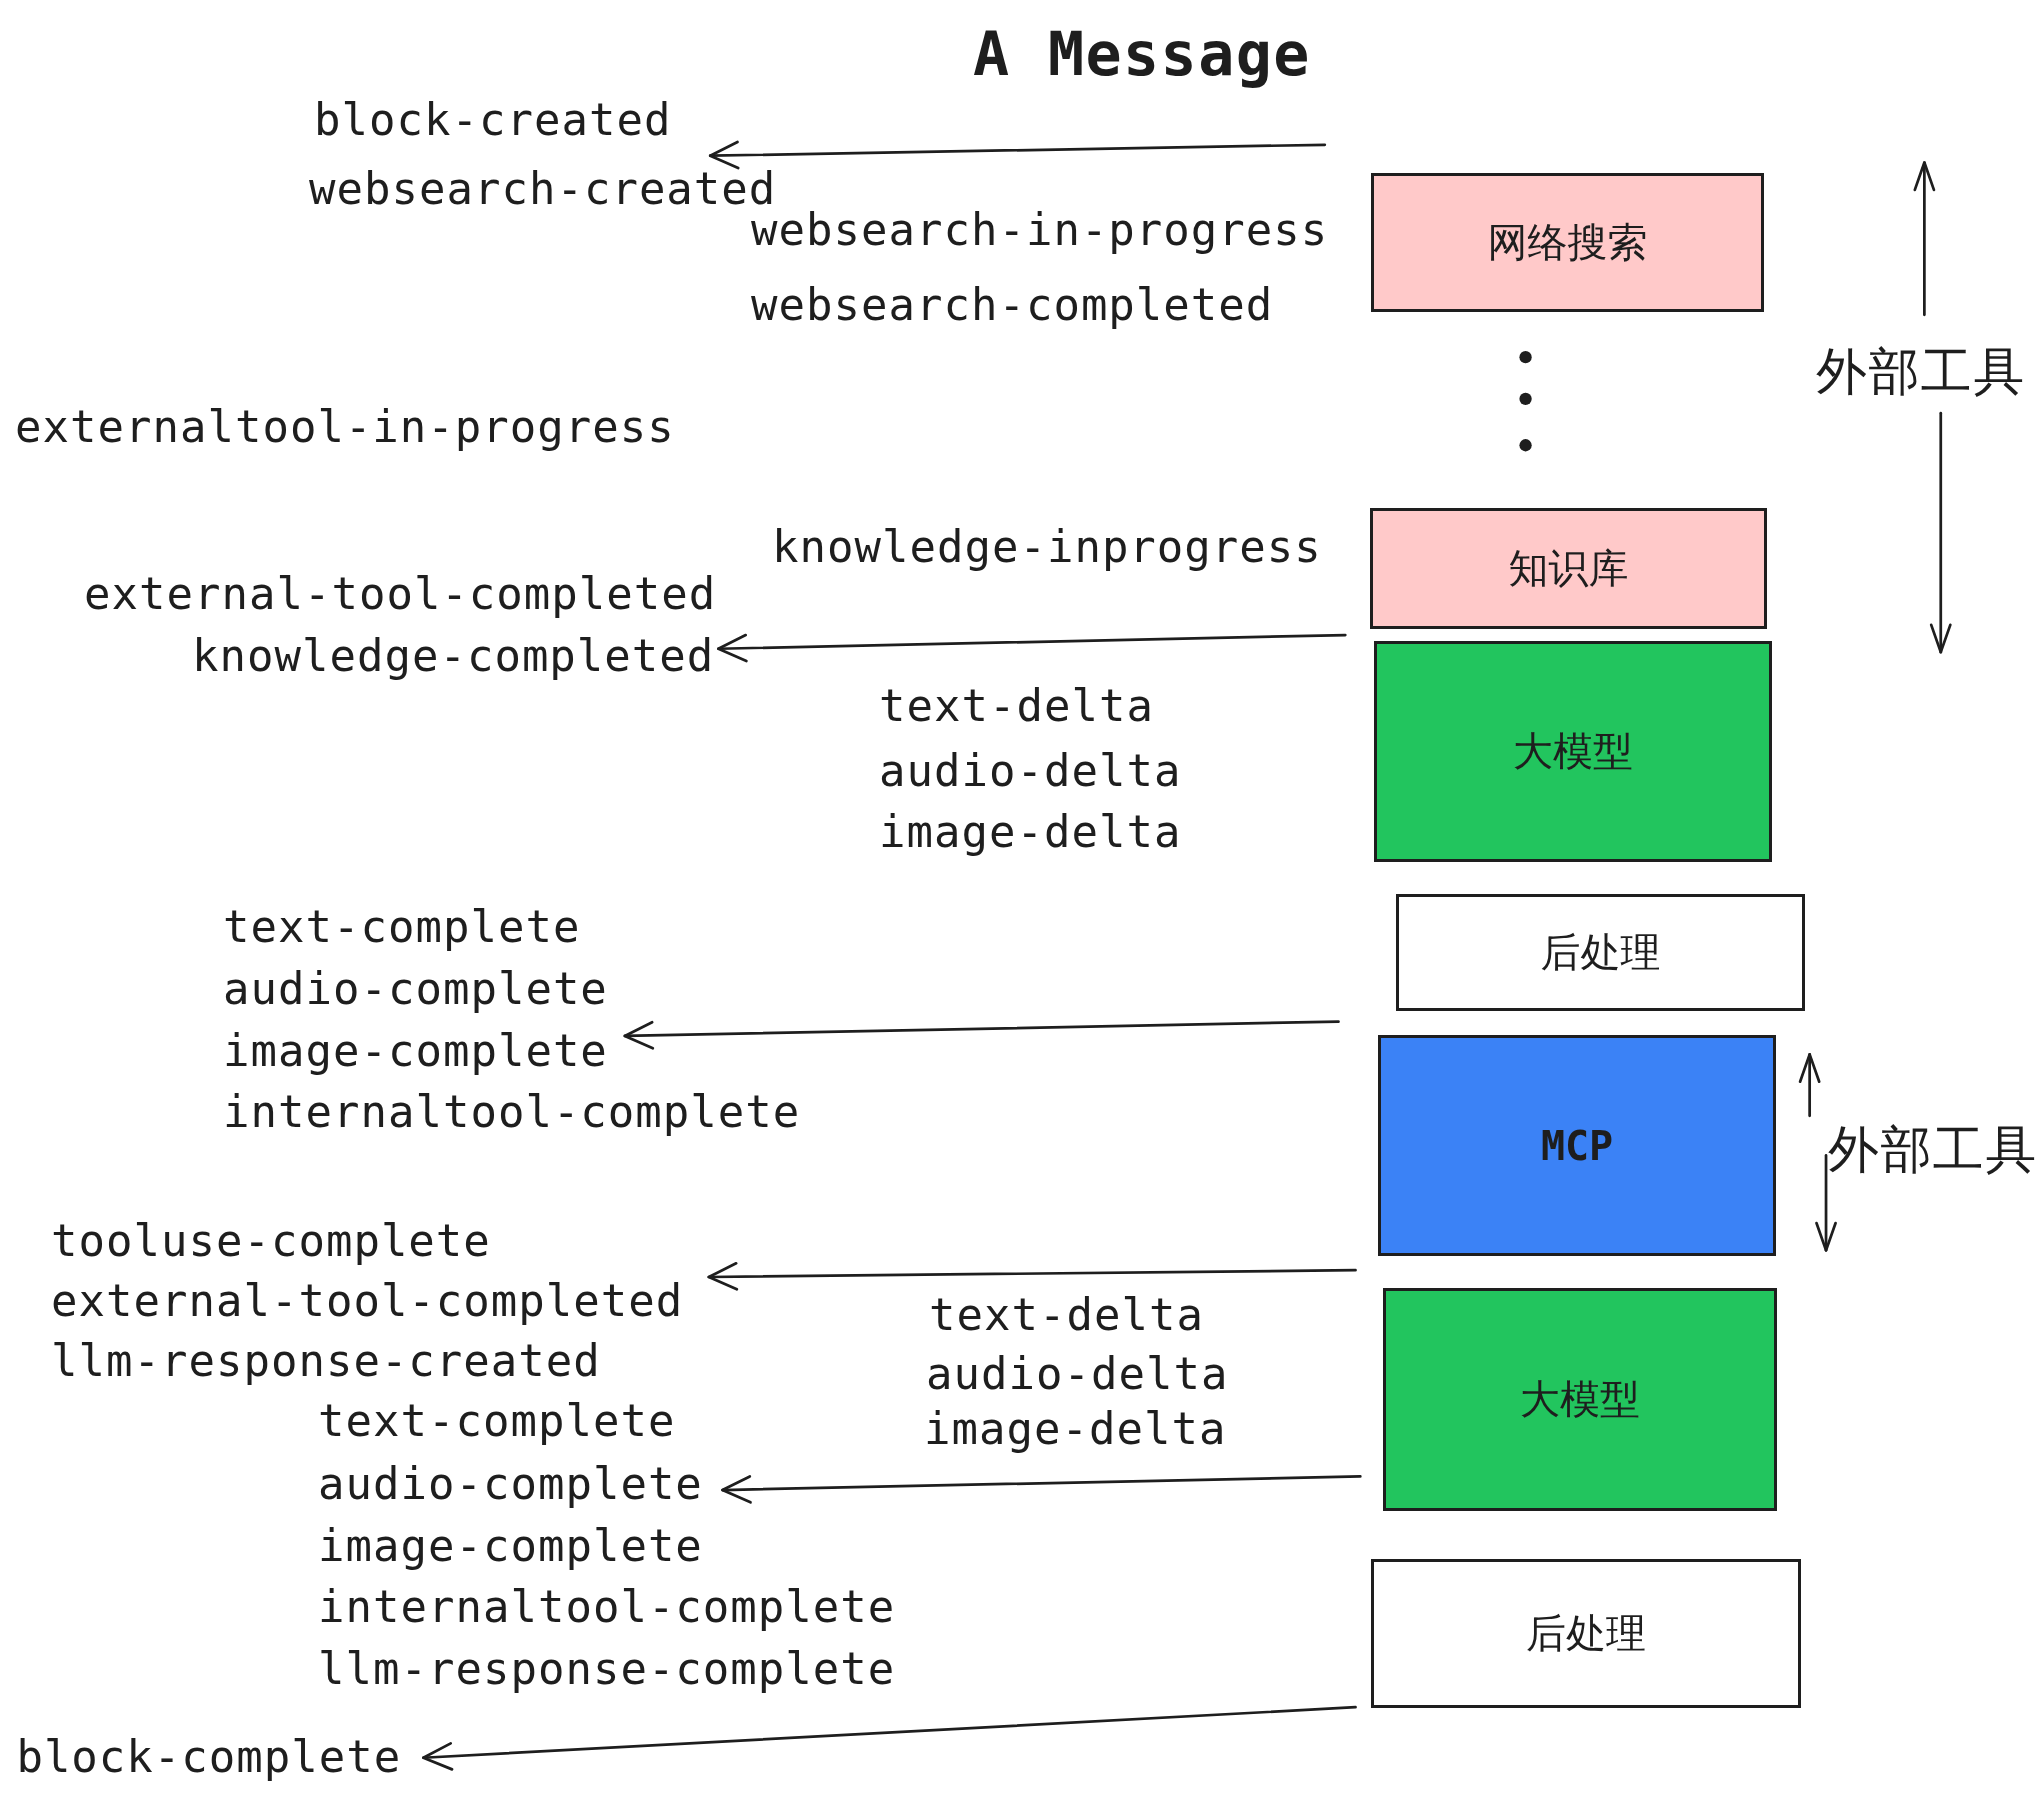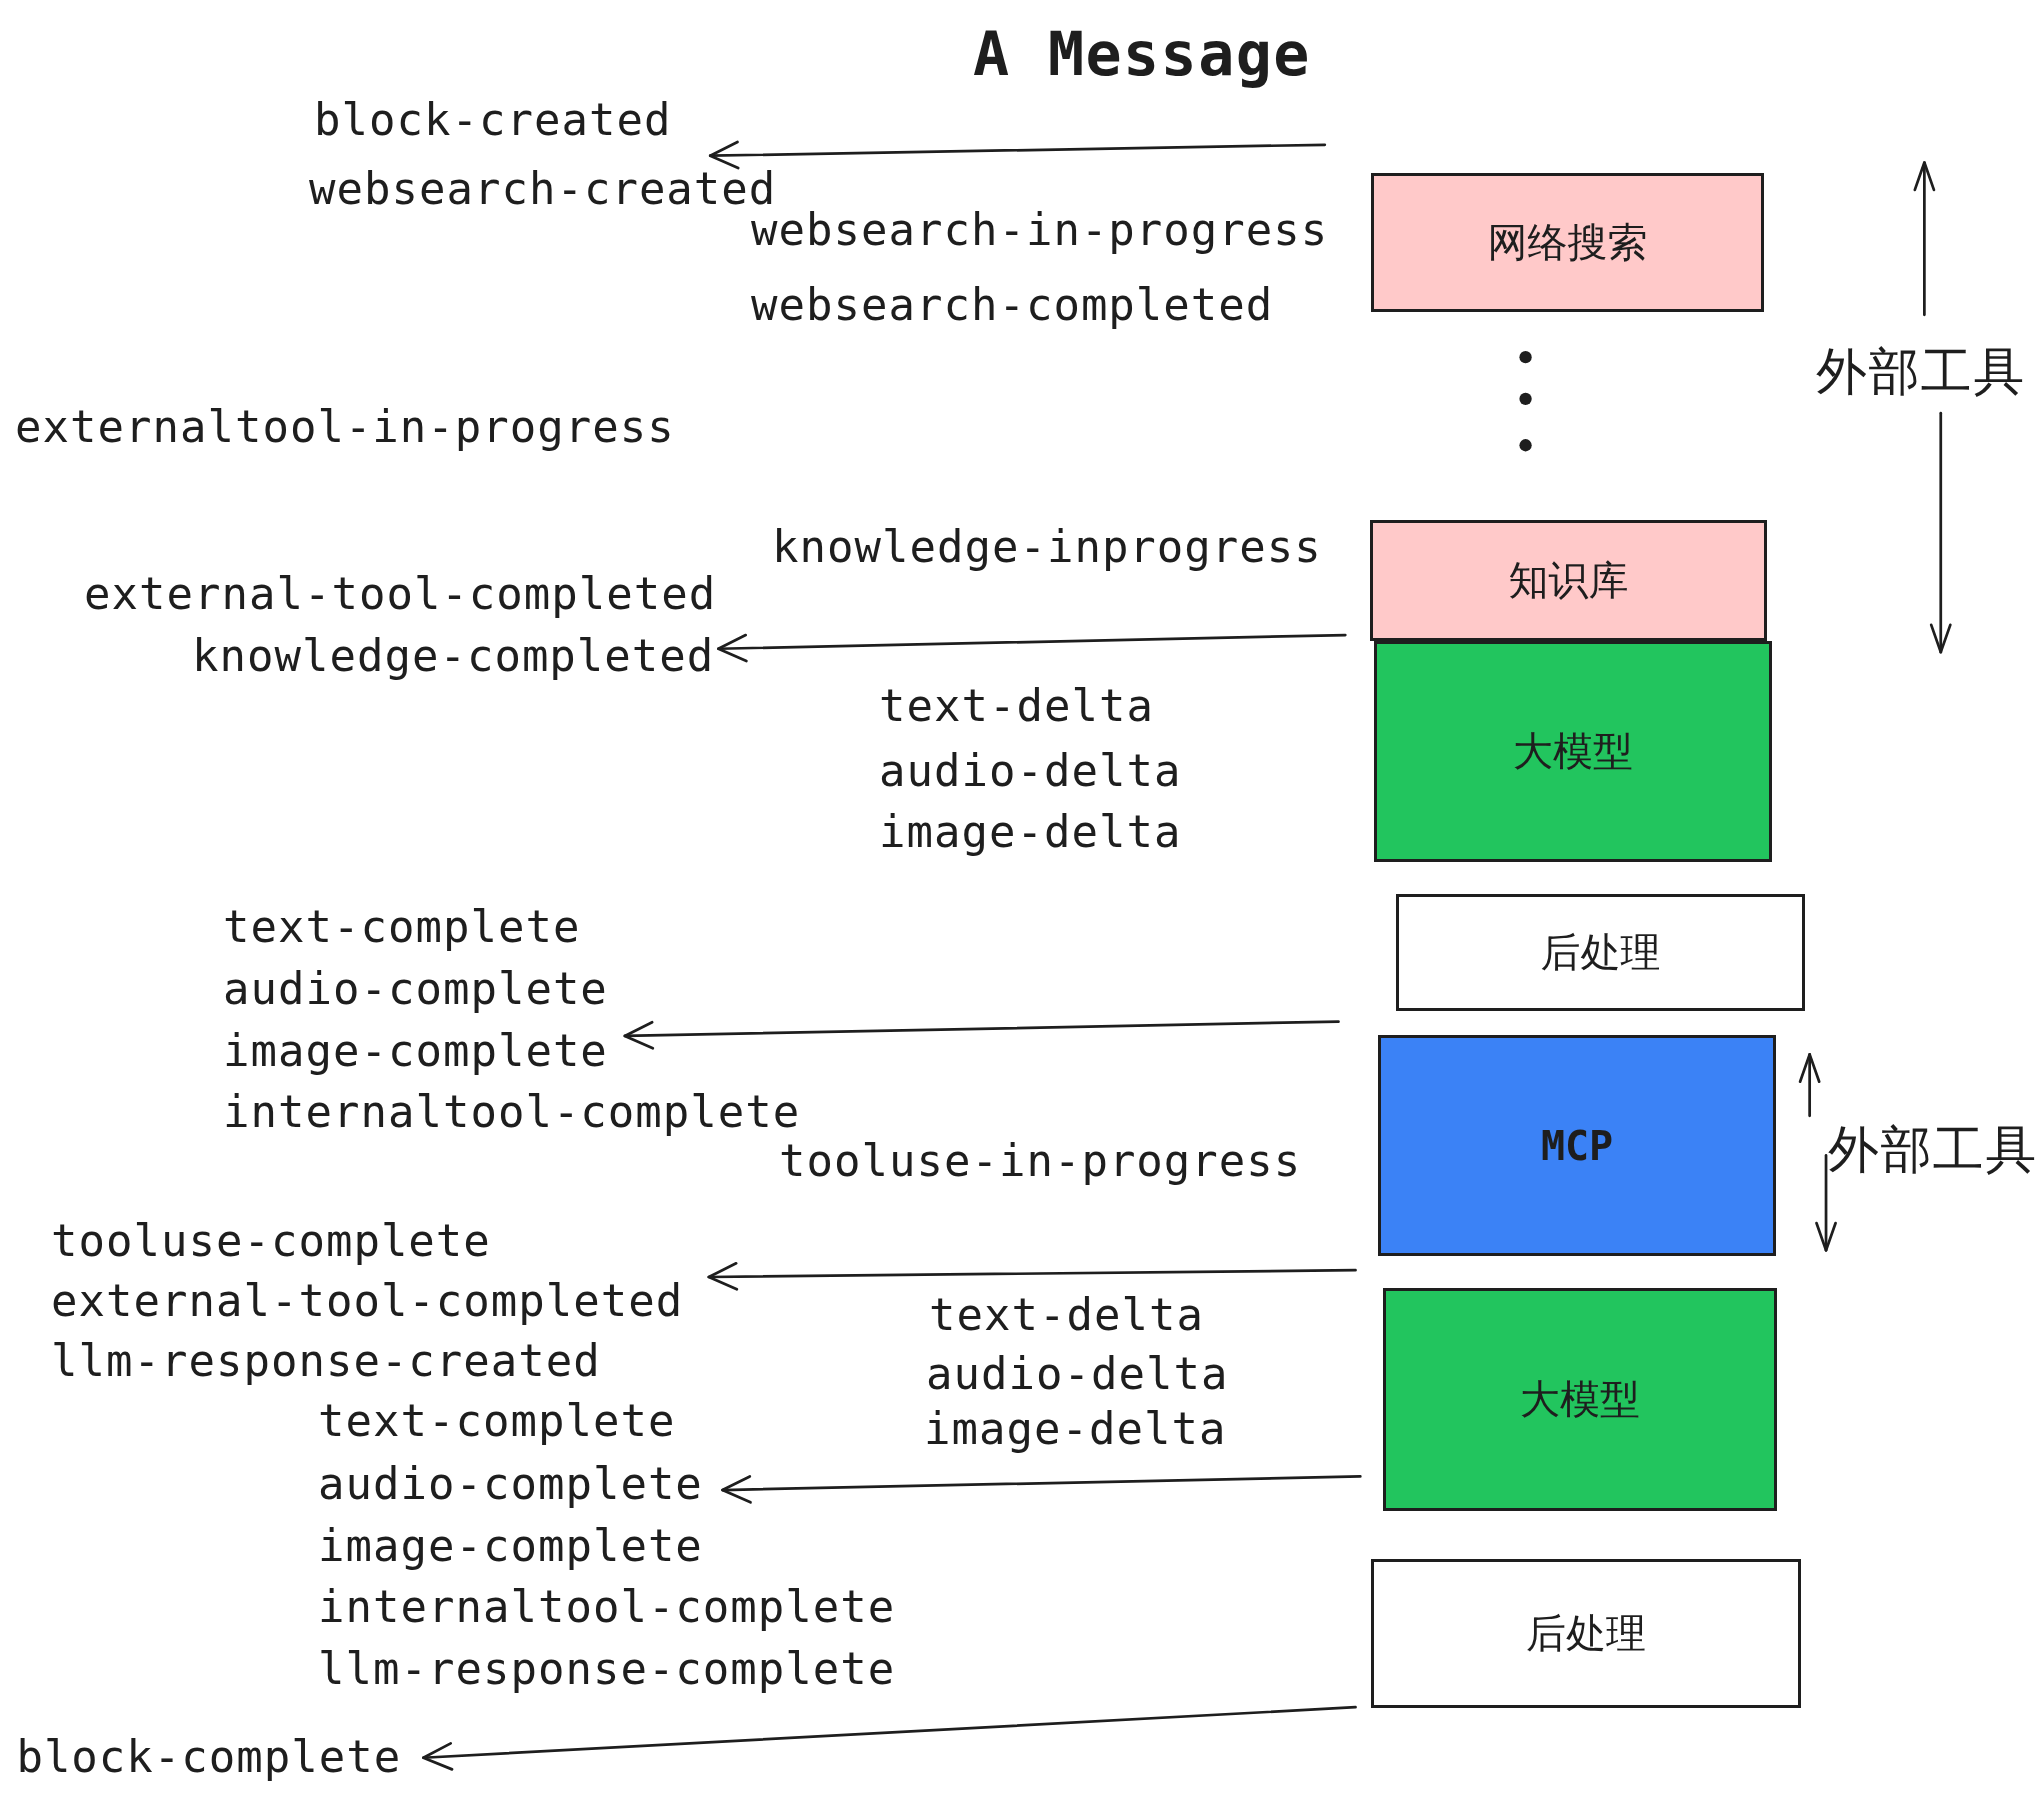--- a/index.html
+++ b/index.html
@@ -69,36 +69,35 @@
   <div class="ev" style="left:772px;top:525px;">knowledge-inprogress</div>
   <div class="ev" style="left:84px;top:572px;">external-tool-completed</div>
   <div class="ev" style="left:192px;top:634px;">knowledge-completed</div>
   <div class="ev" style="left:879px;top:684px;">text-delta</div>
   <div class="ev" style="left:879px;top:749px;">audio-delta</div>
   <div class="ev" style="left:879px;top:810px;">image-delta</div>
   <div class="ev" style="left:223px;top:905px;">text-complete</div>
   <div class="ev" style="left:223px;top:967px;">audio-complete</div>
   <div class="ev" style="left:223px;top:1029px;">image-complete</div>
   <div class="ev" style="left:223px;top:1090px;">internaltool-complete</div>
-  <div class="ev" style="left:779px;top:1139px;">tooluse-in-progress</div>
   <div class="ev" style="left:51px;top:1219px;">tooluse-complete</div>
   <div class="ev" style="left:51px;top:1279px;">external-tool-completed</div>
   <div class="ev" style="left:51px;top:1339px;">llm-response-created</div>
   <div class="ev" style="left:318px;top:1399px;">text-complete</div>
   <div class="ev" style="left:318px;top:1462px;">audio-complete</div>
   <div class="ev" style="left:318px;top:1524px;">image-complete</div>
   <div class="ev" style="left:318px;top:1585px;">internaltool-complete</div>
   <div class="ev" style="left:318px;top:1647px;">llm-response-complete</div>
   <div class="ev" style="left:16.4px;top:1735px;">block-complete</div>
   <div class="ev" style="left:929px;top:1293px;">text-delta</div>
   <div class="ev" style="left:926px;top:1352px;">audio-delta</div>
   <div class="ev" style="left:924px;top:1407px;">image-delta</div>
 
   <div class="box pink" style="left:1351px;top:173px;width:393px;height:139px;">网络搜索</div>
-  <div class="box pink" style="left:1350px;top:520px;width:397px;height:121px;">知识库</div>
+  <div class="box pink" style="left:1350px;top:508px;width:397px;height:121px;">知识库</div>
   <div class="box green" style="left:1354px;top:641px;width:398px;height:221px;">大模型</div>
   <div class="box white" style="left:1376px;top:894px;width:409px;height:117px;">后处理</div>
   <div class="box yellow" style="left:1358px;top:1035px;width:398px;height:221px;">
       <span class="mcp-text">MCP</span>
     </div>
   <div class="box green" style="left:1363px;top:1288px;width:394px;height:223px;">大模型</div>
   <div class="box white" style="left:1351px;top:1559px;width:430px;height:149px;">后处理</div>
 
   <div class="side-label" style="left:1816px;top:338px;">外部工具</div>
   <div class="side-label" style="left:1828px;top:1116px;">外部工具</div>

